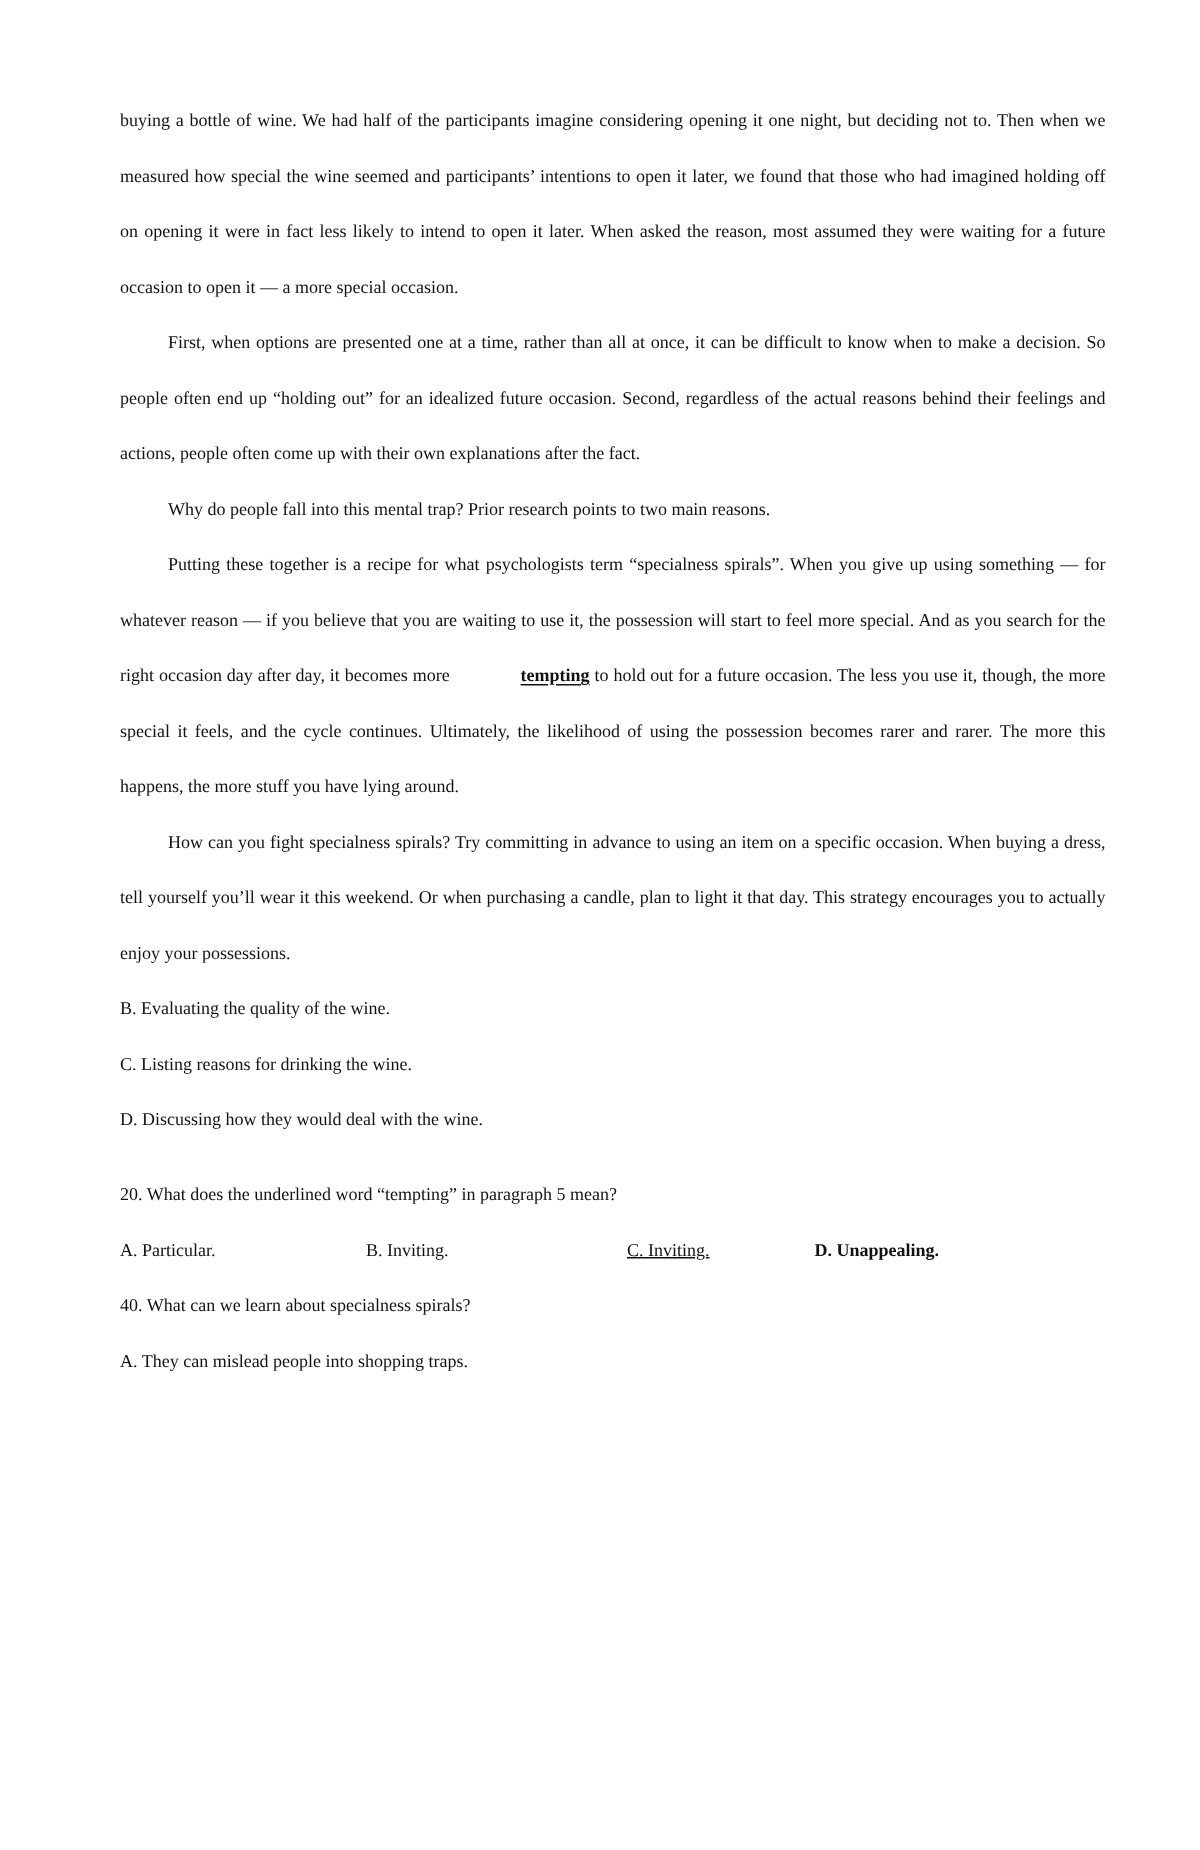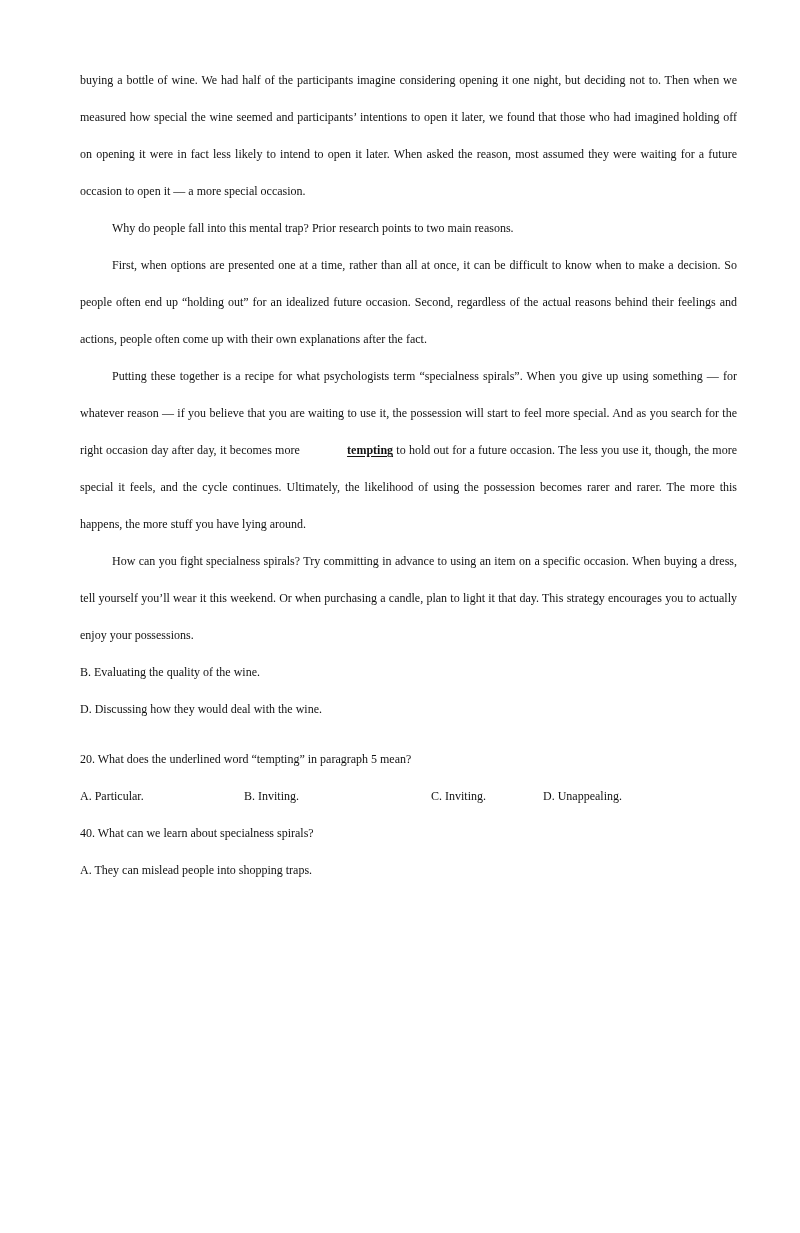--- a/index.html
+++ b/index.html
@@ -50,38 +50,39 @@
       position: relative;
       height: 37px;
     }
     .option-row .opt {
       position: absolute;
       top: 0;
       white-space: nowrap;
     }
     .option-row .opt-a { left: 0px; }
     .option-row .opt-b { left: 164px; }
-    .option-row .opt-c { left: 351px; }
-    .option-row .opt-d { left: 463px; }
+    .option-row .opt-c { left: 338px; text-decoration: underline; }
+    .option-row .opt-d { left: 463px; font-weight: bold; }
   </style>
 </head>
 <body>
 
 <div class="page">
 
   <section>
     <p class="para">buying a bottle of wine. We had half of the participants imagine considering opening it one night, but deciding not to. Then when we measured how special the wine seemed and participants’ intentions to open it later, we found that those who had imagined holding off on opening it were in fact less likely to intend to open it later. When asked the reason, most assumed they were waiting for a future occasion to open it — a more special occasion.</p>
+    <p class="para indent">First, when options are presented one at a time, rather than all at once, it can be difficult to know when to make a decision. So people often end up “holding out” for an idealized future occasion. Second, regardless of the actual reasons behind their feelings and actions, people often come up with their own explanations after the fact.</p>
     <p class="para indent">Why do people fall into this mental trap? Prior research points to two main reasons.</p>
-    <p class="para indent">First, when options are presented one at a time, rather than all at once, it can be difficult to know when to make a decision. So people often end up “holding out” for an idealized future occasion. Second, regardless of the actual reasons behind their feelings and actions, people often come up with their own explanations after the fact.</p>
     <p class="para indent"><span>Putting these together is a recipe for what psychologists term “specialness spirals”. When you give up using something — for whatever reason — if you believe that you are waiting to use it, the possession will start to feel more special. And as you search for the right occasion day after day, it becomes more </span><span class="vocab">tempting</span><span> to hold out for a future occasion. The less you use it, though, the more special it feels, and the cycle continues. Ultimately, the likelihood of using the possession becomes rarer and rarer. The more this happens, the more stuff you have lying around.</span></p>
     <p class="para indent">How can you fight specialness spirals? Try committing in advance to using an item on a specific occasion. When buying a dress, tell yourself you’ll wear it this weekend. Or when purchasing a candle, plan to light it that day. This strategy encourages you to actually enjoy your possessions.</p>
   </section>
 
   <section>
     <p class="option">B. Evaluating the quality of the wine.</p>
+    <p class="option">C. Listing reasons for drinking the wine.</p>
     <p class="option">D.  Discussing how they would deal with the wine.</p>
   </section>
 
   <section class="gap-before">
     <p class="question">20. What does the underlined word “tempting” in paragraph 5 mean?</p>
     <div class="option-row">
       <span class="opt opt-a">A. Particular.</span>
       <span class="opt opt-b">B. Inviting.</span>
       <span class="opt opt-c">C. Inviting.</span>
       <span class="opt opt-d">D. Unappealing.</span>

